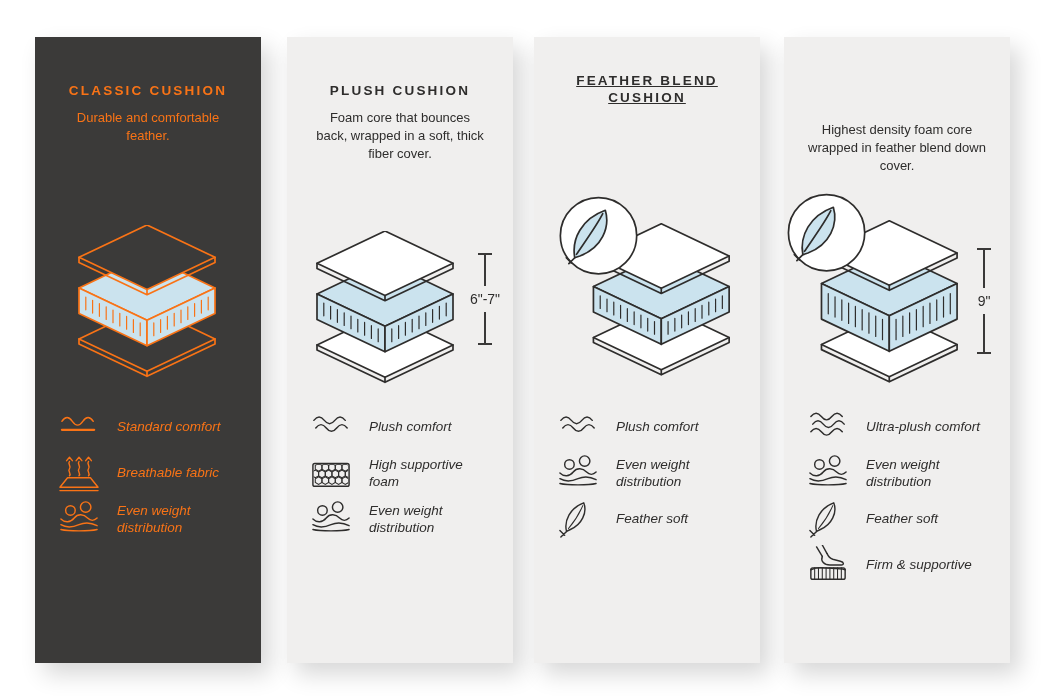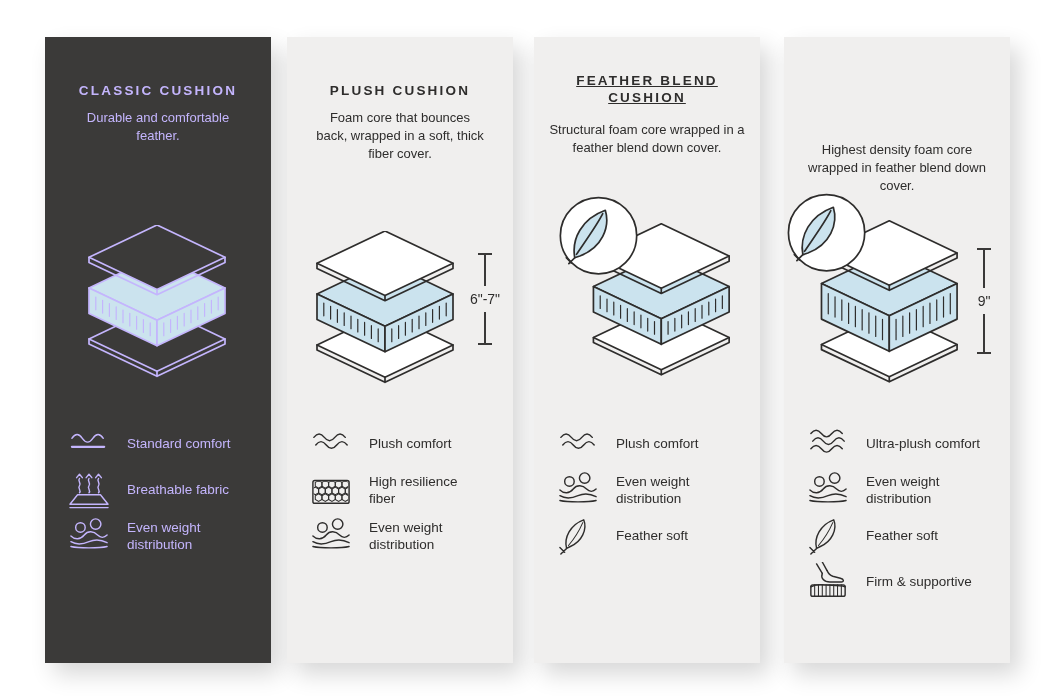--- a/index.html
+++ b/index.html
@@ -8,56 +8,56 @@
     background:#ffffff;
     font-family:"Liberation Sans","DejaVu Sans",sans-serif;
     -webkit-font-smoothing:antialiased;
   }
   .defs-svg{position:absolute;width:0;height:0;overflow:hidden;}
 
   .panel{
     position:absolute;top:37px;width:226px;height:626px;
     box-shadow:9px 11px 22px rgba(0,0,0,0.16);
   }
-  .panel.dark{background:#3b3a39;color:#c4b5fd;margin-left:10px;--plate-fill:#3b3a39;--panel-bg:#3b3a39;}
+  .panel.dark{background:#3b3a39;color:#f97316;--plate-fill:#3b3a39;--panel-bg:#3b3a39;}
   .panel.light{background:#f0efee;color:#2e2d2c;--plate-fill:#ffffff;--panel-bg:#f0efee;}
   .panel-1{left:35px;}
   .panel-2{left:287px;}
   .panel-3{left:534px;}
   .panel-4{left:784px;}
 
   .col-title{
     position:absolute;left:8px;right:8px;text-align:center;
     font-size:13.5px;font-weight:bold;letter-spacing:2.2px;line-height:1.25;
     margin:0;
   }
   .title-1line{top:46px;}
   .title-2line{top:36px;text-decoration:underline;}
 
   .col-desc{
     position:absolute;left:50%;transform:translateX(-50%);
     text-align:center;font-size:13px;line-height:1.38;margin:0;
   }
   .desc-top-a{top:72px;}
   .desc-top-b{top:84px;}
-  .w150{width:150px;} .w170{width:170px;} .w210{width:210px;} .w182{width:182px;margin-top:20px;}
+  .w150{width:150px;} .w170{width:170px;} .w210{width:210px;} .w182{width:182px;}
 
   .illus{position:absolute;left:0;right:0;}
   .illus svg{position:absolute;}
 
   .ruler{
     position:absolute;width:16px;display:flex;flex-direction:column;align-items:center;
   }
   .ruler .cap{width:14px;height:2px;background:#3a3938;}
   .ruler .line{flex:1;width:2px;background:#3a3938;display:flex;align-items:center;justify-content:center;}
   .ruler-label{
     background:var(--panel-bg);padding:5px 1px;font-size:14px;color:#2e2d2c;white-space:nowrap;
   }
 
-  .features{position:absolute;top:387px;left:21px;right:6px;list-style:none;margin:0;padding:0;}
+  .features{position:absolute;top:370px;left:21px;right:6px;list-style:none;margin:0;padding:0;font-style:italic;}
   .feature-row{display:flex;align-items:center;min-height:40px;margin-bottom:6px;}
   .feature-icon{width:46px;height:40px;flex:0 0 46px;}
   .feature-label{margin-left:15px;font-size:13.5px;line-height:1.28;max-width:118px;}
 
   
   .pf{fill:var(--plate-fill);stroke:currentColor;stroke-width:2;stroke-linejoin:round;}
   .nf{fill:none;stroke:currentColor;stroke-width:2;stroke-linejoin:round;stroke-linecap:round;}
   .ff{fill:#cbe3ee;stroke:currentColor;stroke-width:2;stroke-linejoin:round;}
   .fe{fill:#cbe3ee;stroke:currentColor;stroke-width:2;stroke-linejoin:round;stroke-linecap:round;}
   .tick{fill:none;stroke:currentColor;stroke-width:1.4;stroke-linecap:round;}
@@ -261,34 +261,33 @@
     <li class="feature-row">
       <svg class="feature-icon" viewBox="0 0 48 42">
           <use href="#ic-wave2"></use>
         </svg>
       <span class="feature-label">Plush comfort</span>
     </li>
     <li class="feature-row">
       <svg class="feature-icon" viewBox="0 0 48 42">
           <use href="#ic-honey"></use>
         </svg>
-      <span class="feature-label">High resilience fiber</span>
+      <span class="feature-label">High supportive foam</span>
     </li>
     <li class="feature-row">
       <svg class="feature-icon" viewBox="0 0 48 42">
           <use href="#ic-weight"></use>
         </svg>
       <span class="feature-label">Even weight distribution</span>
     </li>
   </ul>
 </section>
 
 <section class="panel light panel-3">
   <h2 class="col-title title-2line">FEATHER BLEND CUSHION</h2>
-  <p class="col-desc desc-top-b w210">Structural foam core wrapped in a feather blend down cover.</p>
 
   <div class="illus">
     <svg style="left:22px;top:158px;" width="197" height="190" viewBox="-24 -34 232 224">
         <use href="#cushion-std"></use>
         <use href="#badge"></use>
       </svg>
   </div>
 
   <ul class="features">
     <li class="feature-row">

